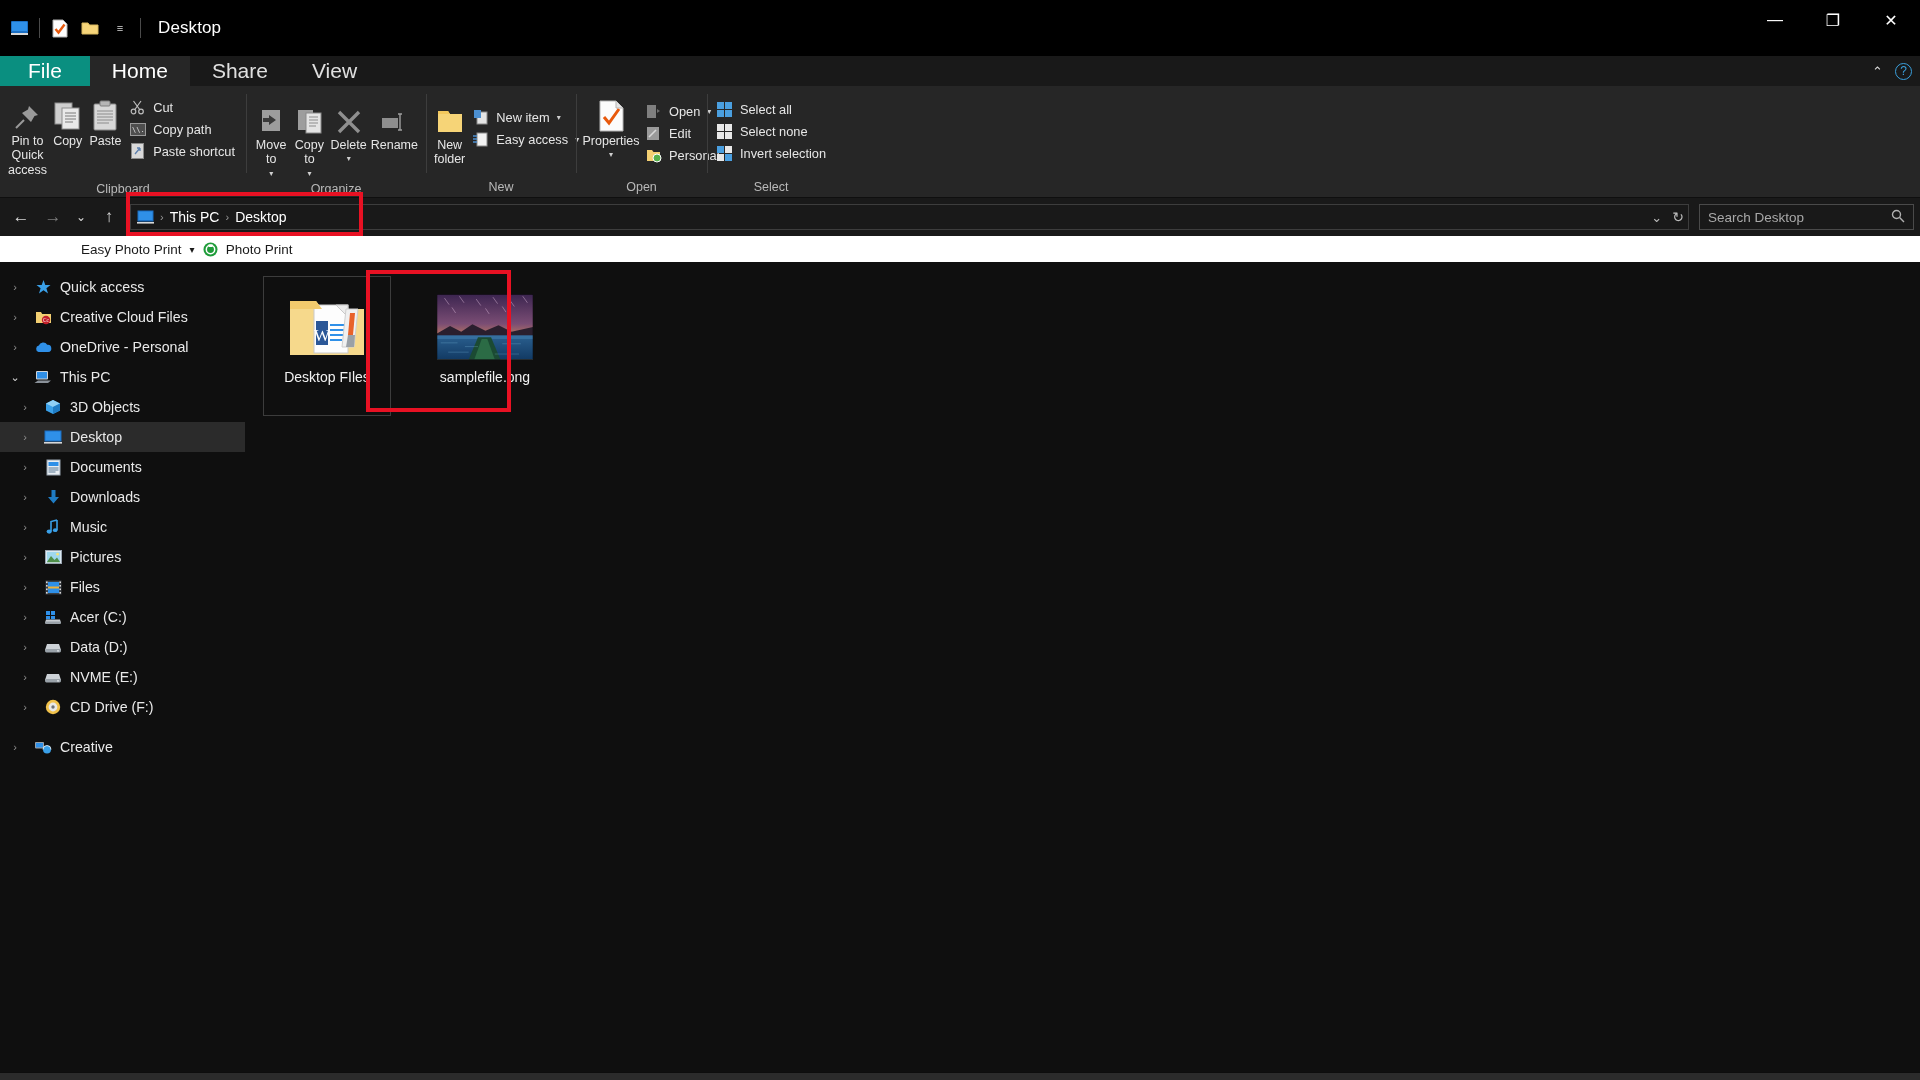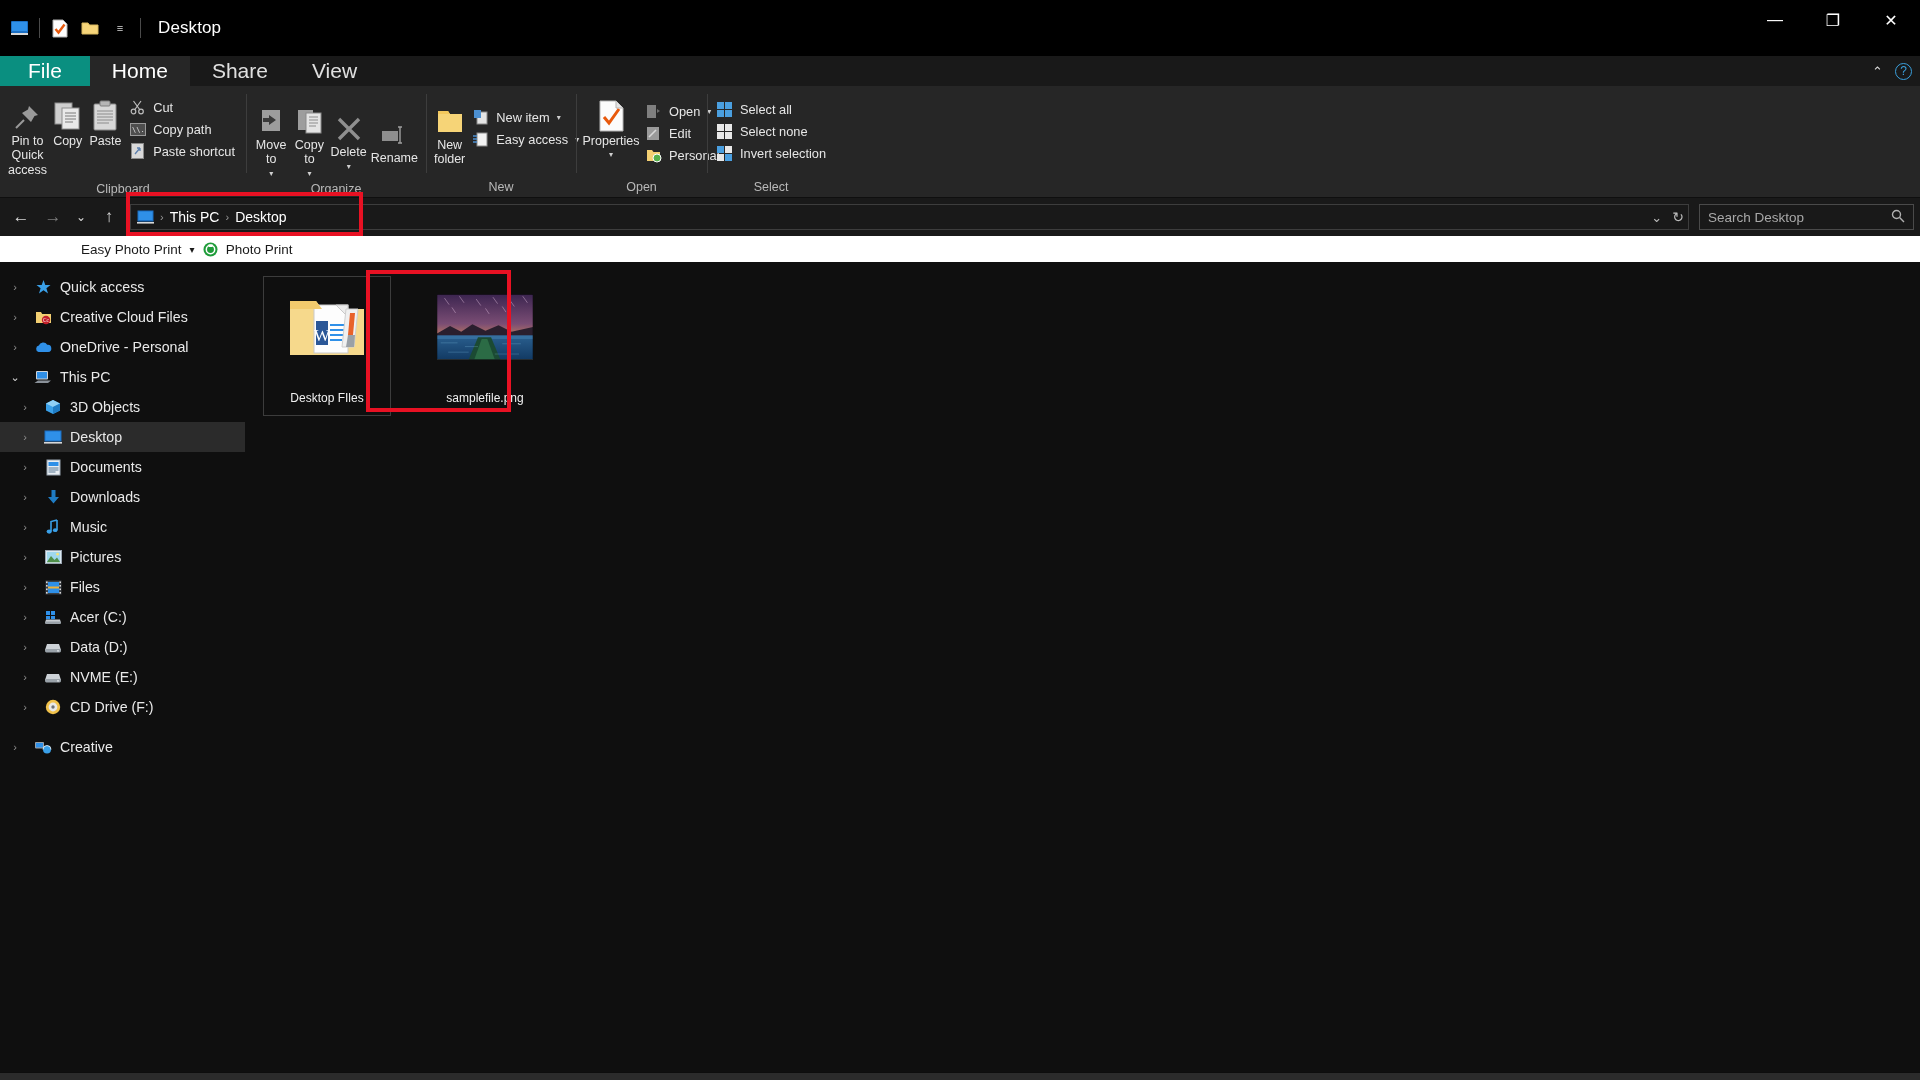--- a/index.html
+++ b/index.html
@@ -124,21 +124,21 @@
 
   .content { flex: 1; background: #0f0f0f; position: relative; padding: 14px 0 0 18px; }
   .tiles { display: flex; gap: 0; }
   .tile {
     width: 128px; height: 140px; display: flex; flex-direction: column;
     align-items: center; justify-content: flex-start; padding-top: 12px;
     border: 1px solid transparent; position: relative;
   }
   .tile.framed { border-color: #3c3c3c; }
   .tile .thumb { width: 96px; height: 76px; display: flex; align-items: center; justify-content: center; }
-  .tile .tname { margin-top: 26px; font-size: 12px; color: #f0f0f0; text-align: center; }
+  .tile .tname { margin-top: 4px; font-size: 14px; color: #f0f0f0; text-align: center; }
 
   
   .statusbar {
     height: 28px; background: #2b2b2b; display: flex; align-items: center;
     justify-content: space-between; padding: 0 10px 0 14px;
     font-size: 13px; color: #dcdcdc; border-top: 1px solid #0d0d0d;
   }
   .status-left { display: flex; align-items: center; gap: 10px; }
   .status-right { display: flex; align-items: center; gap: 6px; }
   .viewbtn { width: 24px; height: 20px; display: flex; align-items: center; justify-content: center; }
@@ -257,21 +257,21 @@
             </svg>
           </span>
           <span>Paste shortcut</span>
         </div>
       </div>
     </div>
     <div class="rgroup-label">Clipboard</div>
   </div>
 
   <div class="rgroup" style="width:180px;">
-    <div class="rgroup-items" style="padding-top:10px;align-items:center;">
+    <div class="rgroup-items" style="padding-top:10px;">
       <div class="big-btn">
         <div class="bicon">
           <svg width="30" height="28" viewBox="0 0 30 28">
             <rect x="6" y="2" width="18" height="21" fill="#9d9d9d"></rect>
             <path d="M20 12 L13 7 V10 H7 V14 H13 V17 Z" fill="#3a3a3a"></path>
           </svg>
         </div>
         <span style="white-space:pre-line;">Move
 to</span>
         <span class="caret">▾</span>

